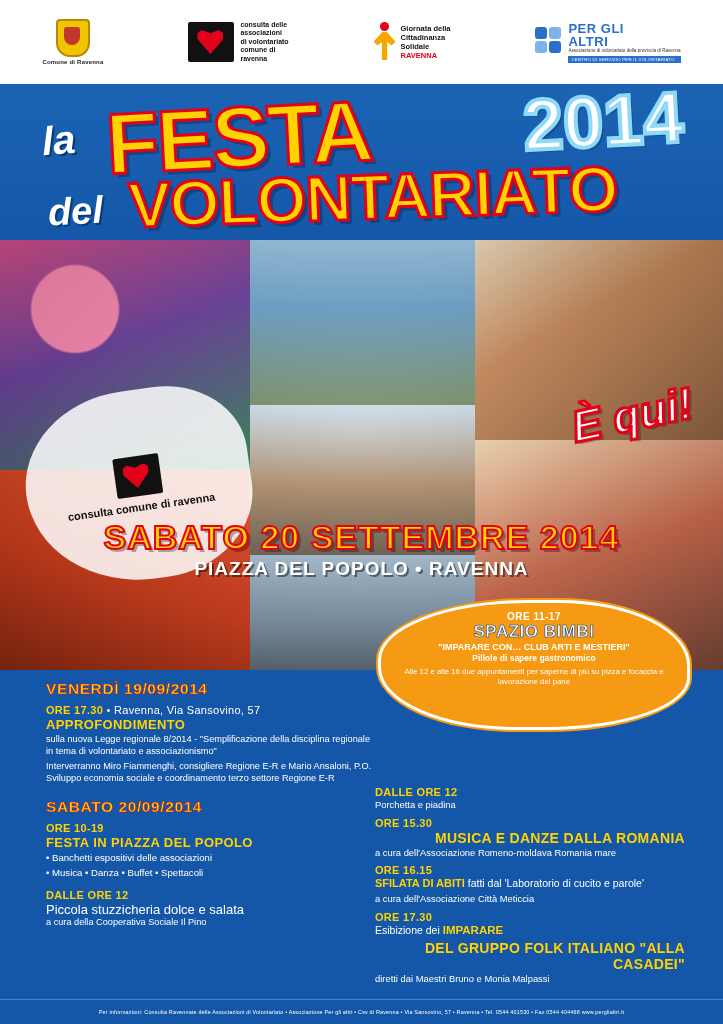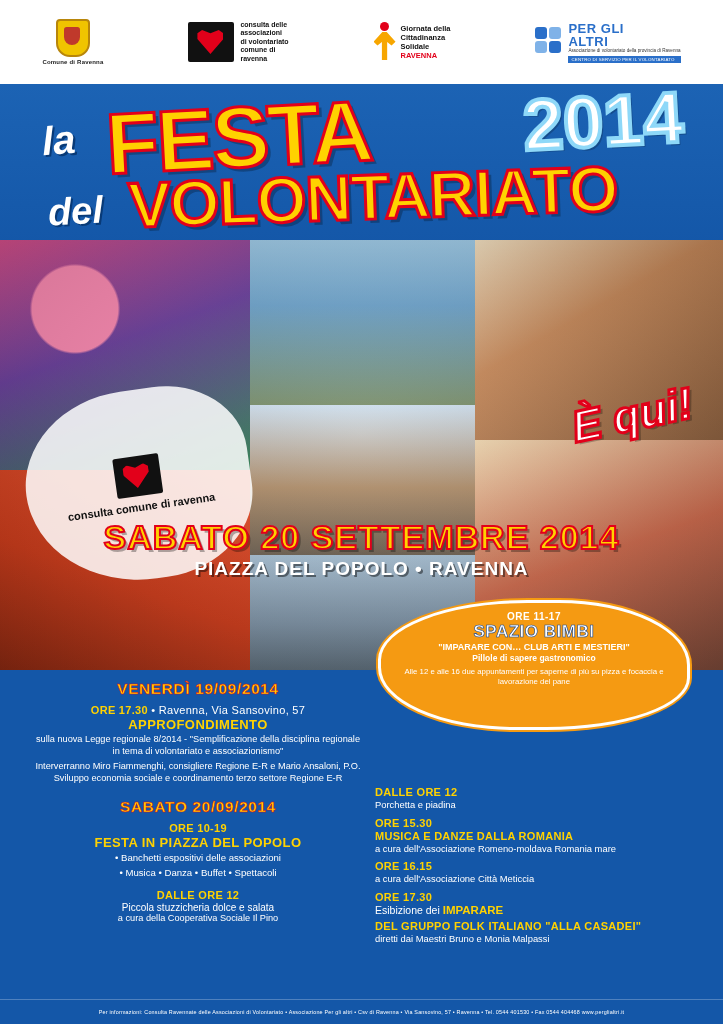--- a/index.html
+++ b/index.html
@@ -155,33 +155,33 @@
   .splash .s-sub{font-size:8.5px;font-weight:bold;color:#ffffff;line-height:11px;}
   .splash .s-sub2{font-size:9px;font-weight:bold;color:#ffffff;line-height:11px;}
   .splash .s-note{font-size:7.8px;color:#ffffff;line-height:10px;margin-top:3px;padding:0 16px;}
 
   
   .program{
     position:absolute;left:0;top:670px;width:723px;height:330px;
     background:#1457a8;
   }
   .col{position:absolute;top:10px;}
-  .col-left{left:33px;width:330px;text-align:center;}
+  .col-left{left:46px;width:330px;}
   .col-right{left:375px;width:310px;}
   .day{
     font-size:15.5px;font-weight:bold;color:#ffd200;letter-spacing:.6px;
     -webkit-text-stroke:.5px #e2001a;margin:0 0 3px 0;
   }
   .ore{font-size:11px;font-weight:bold;color:#ffd200;margin:6px 0 1px 0;letter-spacing:.3px;}
   .ore .where{color:#ffffff;font-weight:normal;}
   .head2{font-size:13px;font-weight:bold;color:#ffd200;letter-spacing:.4px;margin:1px 0 2px 0;}
   .body{font-size:9.2px;color:#ffffff;line-height:11.5px;margin:0 0 4px 0;}
   .bullets{font-size:9.6px;color:#ffffff;line-height:12.5px;margin:2px 0 0 0;}
   .rline{font-size:9.4px;color:#ffffff;line-height:11.5px;margin:0 0 3px 0;}
-  .rhead{font-size:11px;font-weight:bold;color:#ffd200;letter-spacing:.3px;margin:1px 0 1px 0;}
+  .rhead{font-size:14px;font-weight:bold;color:#ffd200;letter-spacing:.3px;margin:1px 0 1px 0;text-align:right;}
   .rhead-w{font-size:11px;font-weight:bold;color:#ffffff;}
   .mix{font-size:10.5px;color:#ffffff;line-height:13px;margin:0 0 3px 0;}
   .mix .hl{color:#ffd200;font-weight:bold;}
 
   
   .footer{
     position:absolute;left:0;bottom:0;width:723px;height:24px;
     background:#1457a8;border-top:1px solid rgba(255,255,255,.25);
     display:flex;align-items:center;justify-content:center;
   }
@@ -281,39 +281,43 @@
       <div class="body">sulla nuova Legge regionale 8/2014 - "Semplificazione della disciplina regionale in tema di volontariato e associazionismo"</div>
       <div class="body">Interverranno Miro Fiammenghi, consigliere Regione E-R e Mario Ansaloni, P.O. Sviluppo economia sociale e coordinamento terzo settore Regione E-R</div>
 
       <div class="day" style="margin-top:14px;">SABATO 20/09/2014</div>
       <div class="ore">ORE 10-19</div>
       <div class="head2">FESTA IN PIAZZA DEL POPOLO</div>
       <div class="bullets">• Banchetti espositivi delle associazioni</div>
       <div class="bullets">• Musica • Danza • Buffet • Spettacoli</div>
 
       <div class="ore" style="margin-top:10px;">DALLE ORE 12</div>
-      <div class="rhead-w" style="font-size:10px;font-weight:normal;">Piccola stuzzicheria dolce e salata</div>
+      <div class="rhead-w" style="font-size:13px;font-weight:normal;">Piccola stuzzicheria dolce e salata</div>
       <div class="body">a cura della Cooperativa Sociale Il Pino</div>
     </div>
 
     <div class="col col-right" style="top:110px;">
 
       <div>
         <div class="ore">DALLE ORE 12</div>
         <div class="rline">Porchetta e piadina</div>
       </div>
 
       <div>
         <div class="ore">ORE 15.30</div>
         <div class="rhead">MUSICA E DANZE DALLA ROMANIA</div>
         <div class="rline">a cura dell'Associazione Romeno-moldava Romania mare</div>
       </div>
 
       <div>
         <div class="ore">ORE 16.15</div>
+        <div class="mix">
+          <span class="hl" style="font-size:11px;">SFILATA DI ABITI</span>
+          <span>fatti dal 'Laboratorio di cucito e parole'</span>
+        </div>
         <div class="rline">a cura dell'Associazione Città Meticcia</div>
       </div>
 
       <div>
         <div class="ore">ORE 17.30</div>
         <div class="mix">
           <span>Esibizione dei</span>
           <span class="hl" style="font-size:11.5px;">IMPARARE</span>
         </div>
         <div class="rhead">DEL GRUPPO FOLK ITALIANO "ALLA CASADEI"</div>

